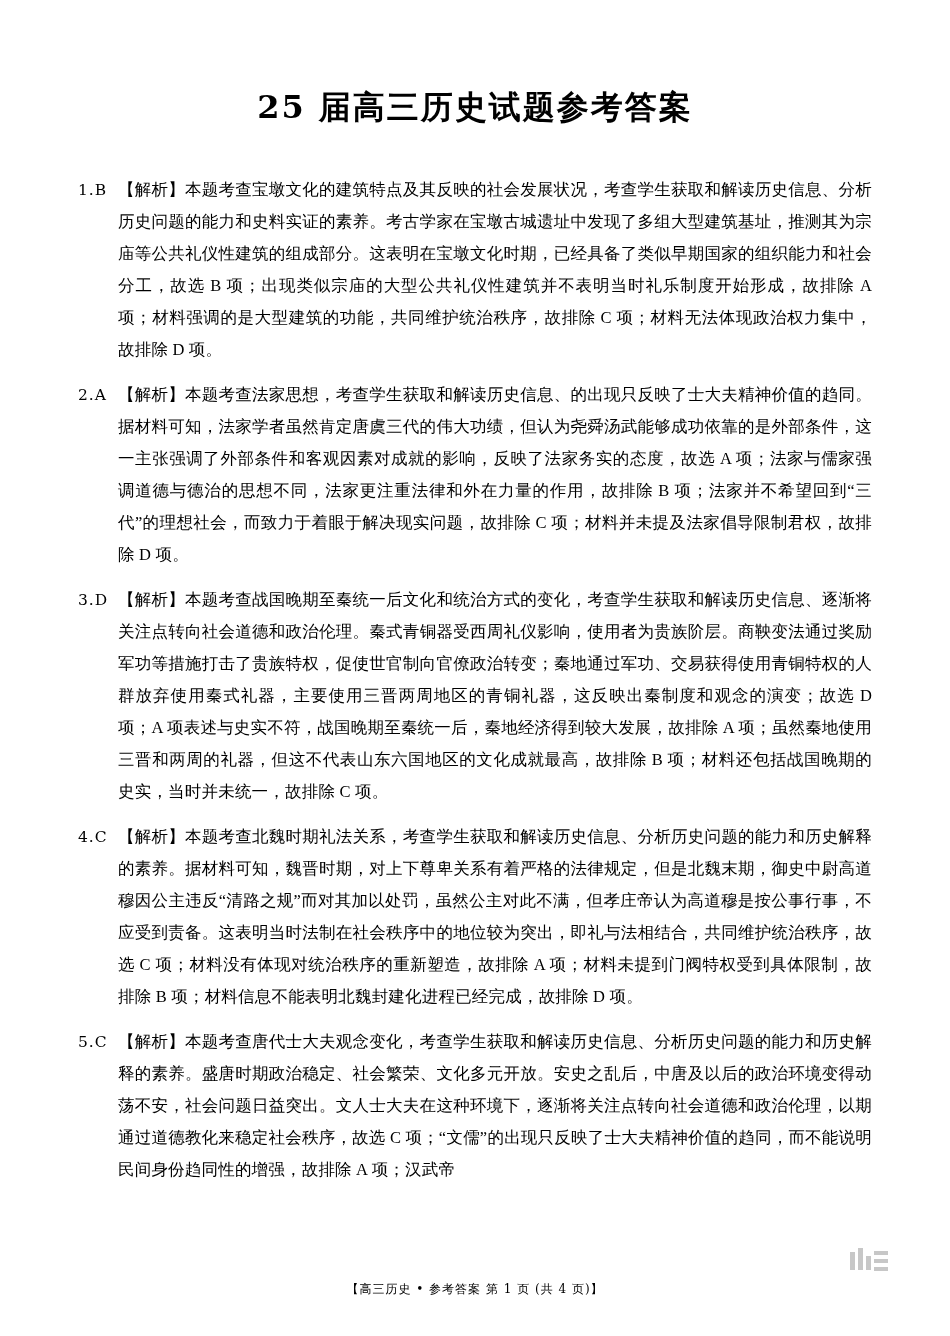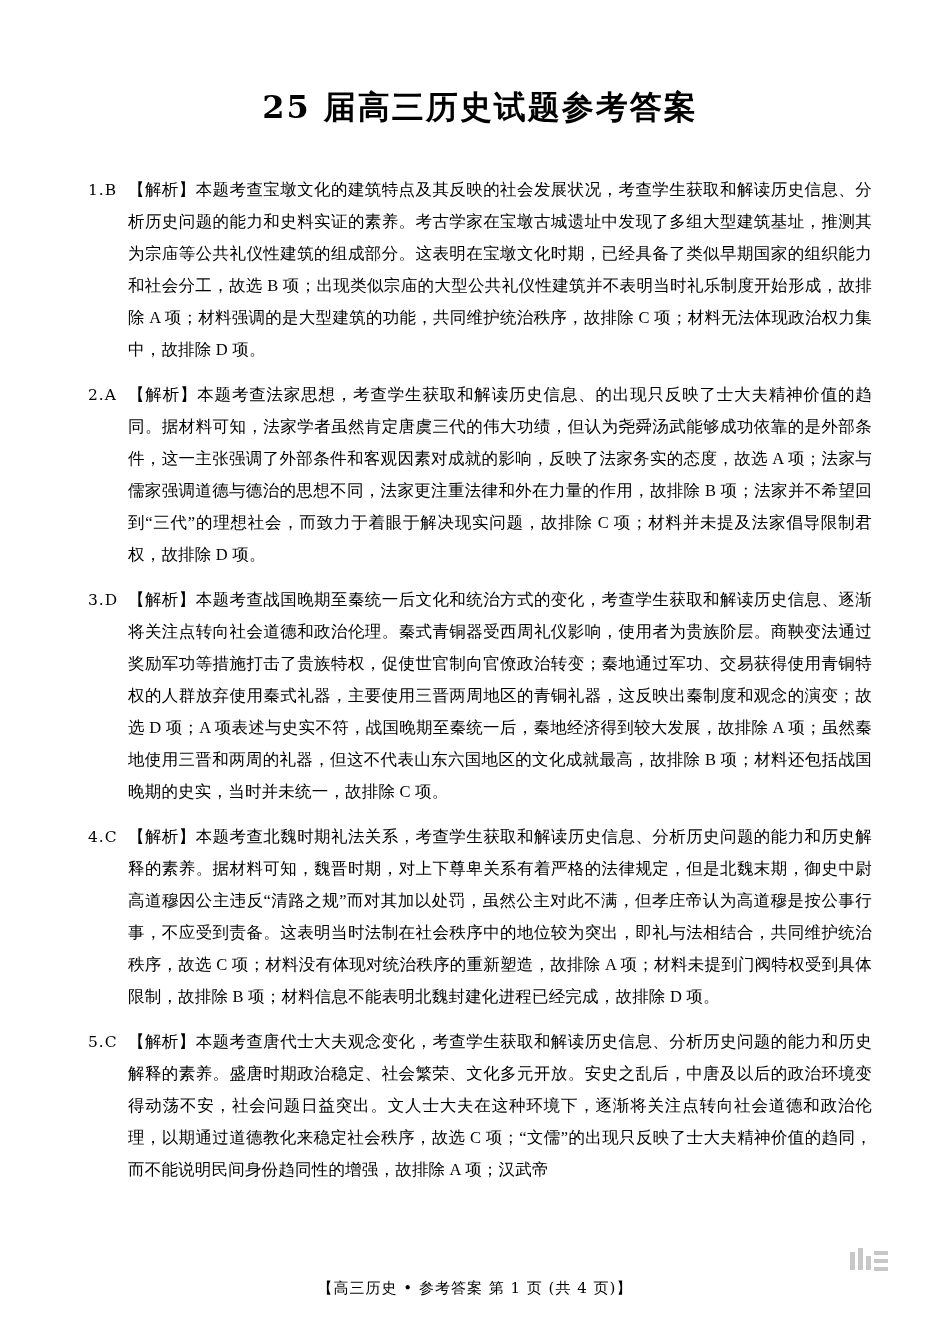--- a/index.html
+++ b/index.html
@@ -10,21 +10,20 @@
   body {
     font-family: "Liberation Serif", "DejaVu Serif", serif;
   }
   .page {
     width: 950px;
     height: 1336px;
     background: #ffffff;
     position: relative;
     box-sizing: border-box;
     overflow: hidden;
-    padding-left: 10px;
   }
   .doc-title {
     text-align: center;
     font-family: "DejaVu Serif", "Liberation Serif", serif;
     font-weight: bold;
     font-size: 32px;
     letter-spacing: 2px;
     color: #000;
     margin: 0;
     padding-top: 86px;
@@ -59,21 +58,21 @@
   }
   .qbody b {
     font-weight: normal;
   }
   .footer {
     position: absolute;
     left: 0;
     right: 0;
     bottom: 38px;
     text-align: center;
-    font-size: 15px;
+    font-size: 12px;
     font-family: "DejaVu Serif", "Liberation Serif", serif;
     color: #000;
     letter-spacing: 1px;
   }
   .footer .fline {
     display: inline-block;
   }
   .logo {
     position: absolute;
     right: 60px;

